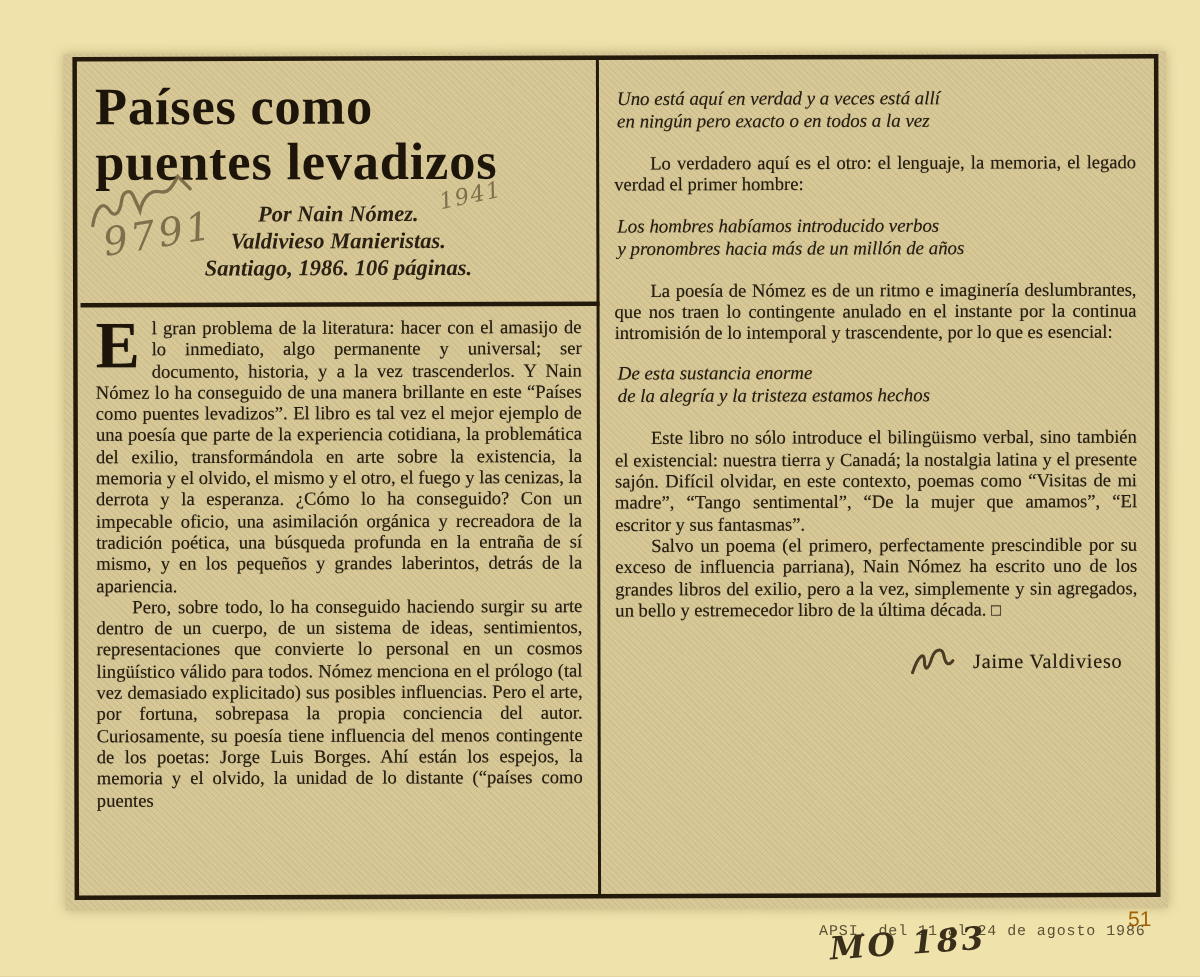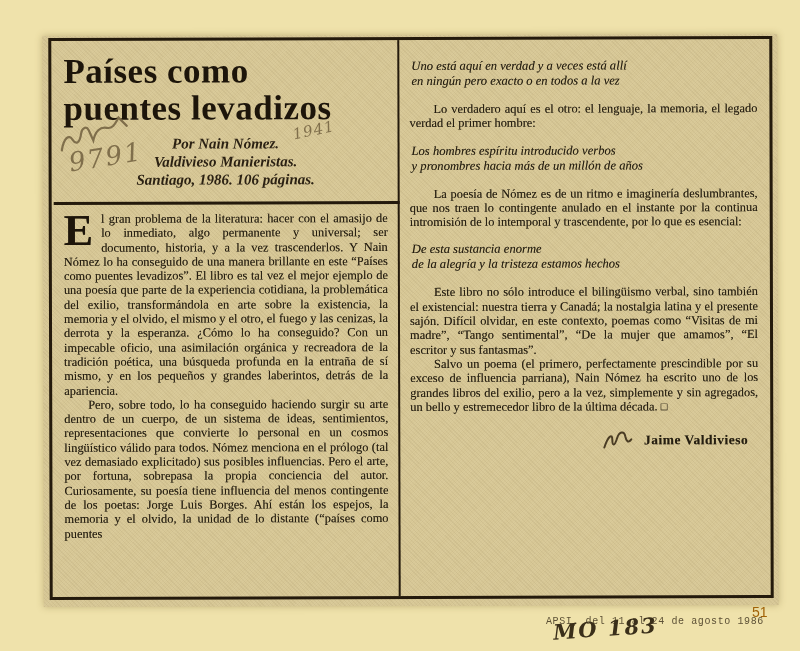--- a/index.html
+++ b/index.html
@@ -51,21 +51,20 @@
   .verse{
     margin:13px 0 13px 2px;font-style:italic;
     font-size:12.6px;line-height:15px;color:#241d10;
     text-shadow:0 0 0.5px rgba(36,29,16,0.5);
   }
   .author-line{
     display:flex;justify-content:flex-end;align-items:center;
     gap:10px;margin-top:14px;padding-right:10px;
     font-size:13.5px;color:#241d10;letter-spacing:0.5px;
     text-shadow:0 0 0.5px rgba(36,29,16,0.5);
-    font-weight:bold;
   }
   .endmark{font-size:11px;}
   
   .hand-pencil{
     position:absolute;color:#776644;
     font-style:italic;font-family:"DejaVu Serif", serif;
     opacity:0.9;
   }
   .scrib-word{left:14px;top:84px;transform:rotate(-14deg);}
   .scrib-num{left:26px;top:106px;font-size:26px;transform:rotate(-9deg);letter-spacing:2px;}
@@ -111,21 +110,21 @@
 
     <div class="col-divider"></div>
 
     <div class="col-right">
       <div class="verse">
         <div>Uno está aquí en verdad y a veces está allí</div>
         <div>en ningún pero exacto o en todos a la vez</div>
       </div>
       <p class="body indent">Lo verdadero aquí es el otro: el lenguaje, la memoria, el legado verdad el primer hombre:</p>
       <div class="verse">
-        <div>Los hombres espíritu introducido verbos</div>
+        <div>Los hombres habíamos introducido verbos</div>
         <div>y pronombres hacia más de un millón de años</div>
       </div>
       <p class="body indent">La poesía de Nómez es de un ritmo e imaginería deslumbrantes, que nos traen lo contingente anulado en el instante por la continua intromisión de lo intemporal y trascendente, por lo que es esencial:</p>
       <div class="verse">
         <div>De esta sustancia enorme</div>
         <div>de la alegría y la tristeza estamos hechos</div>
       </div>
       <p class="body indent">Este libro no sólo introduce el bilingüismo verbal, sino también el existencial: nuestra tierra y Canadá; la nostalgia latina y el presente sajón. Difícil olvidar, en este contexto, poemas como “Visitas de mi madre”, “Tango sentimental”, “De la mujer que amamos”, “El escritor y sus fantasmas”.</p>
       <p class="body indent">
         <span>Salvo un poema (el primero, perfectamente prescindible por su exceso de influencia parriana), Nain Nómez ha escrito uno de los grandes libros del exilio, pero a la vez, simplemente y sin agregados, un bello y estremecedor libro de la última década.</span>

